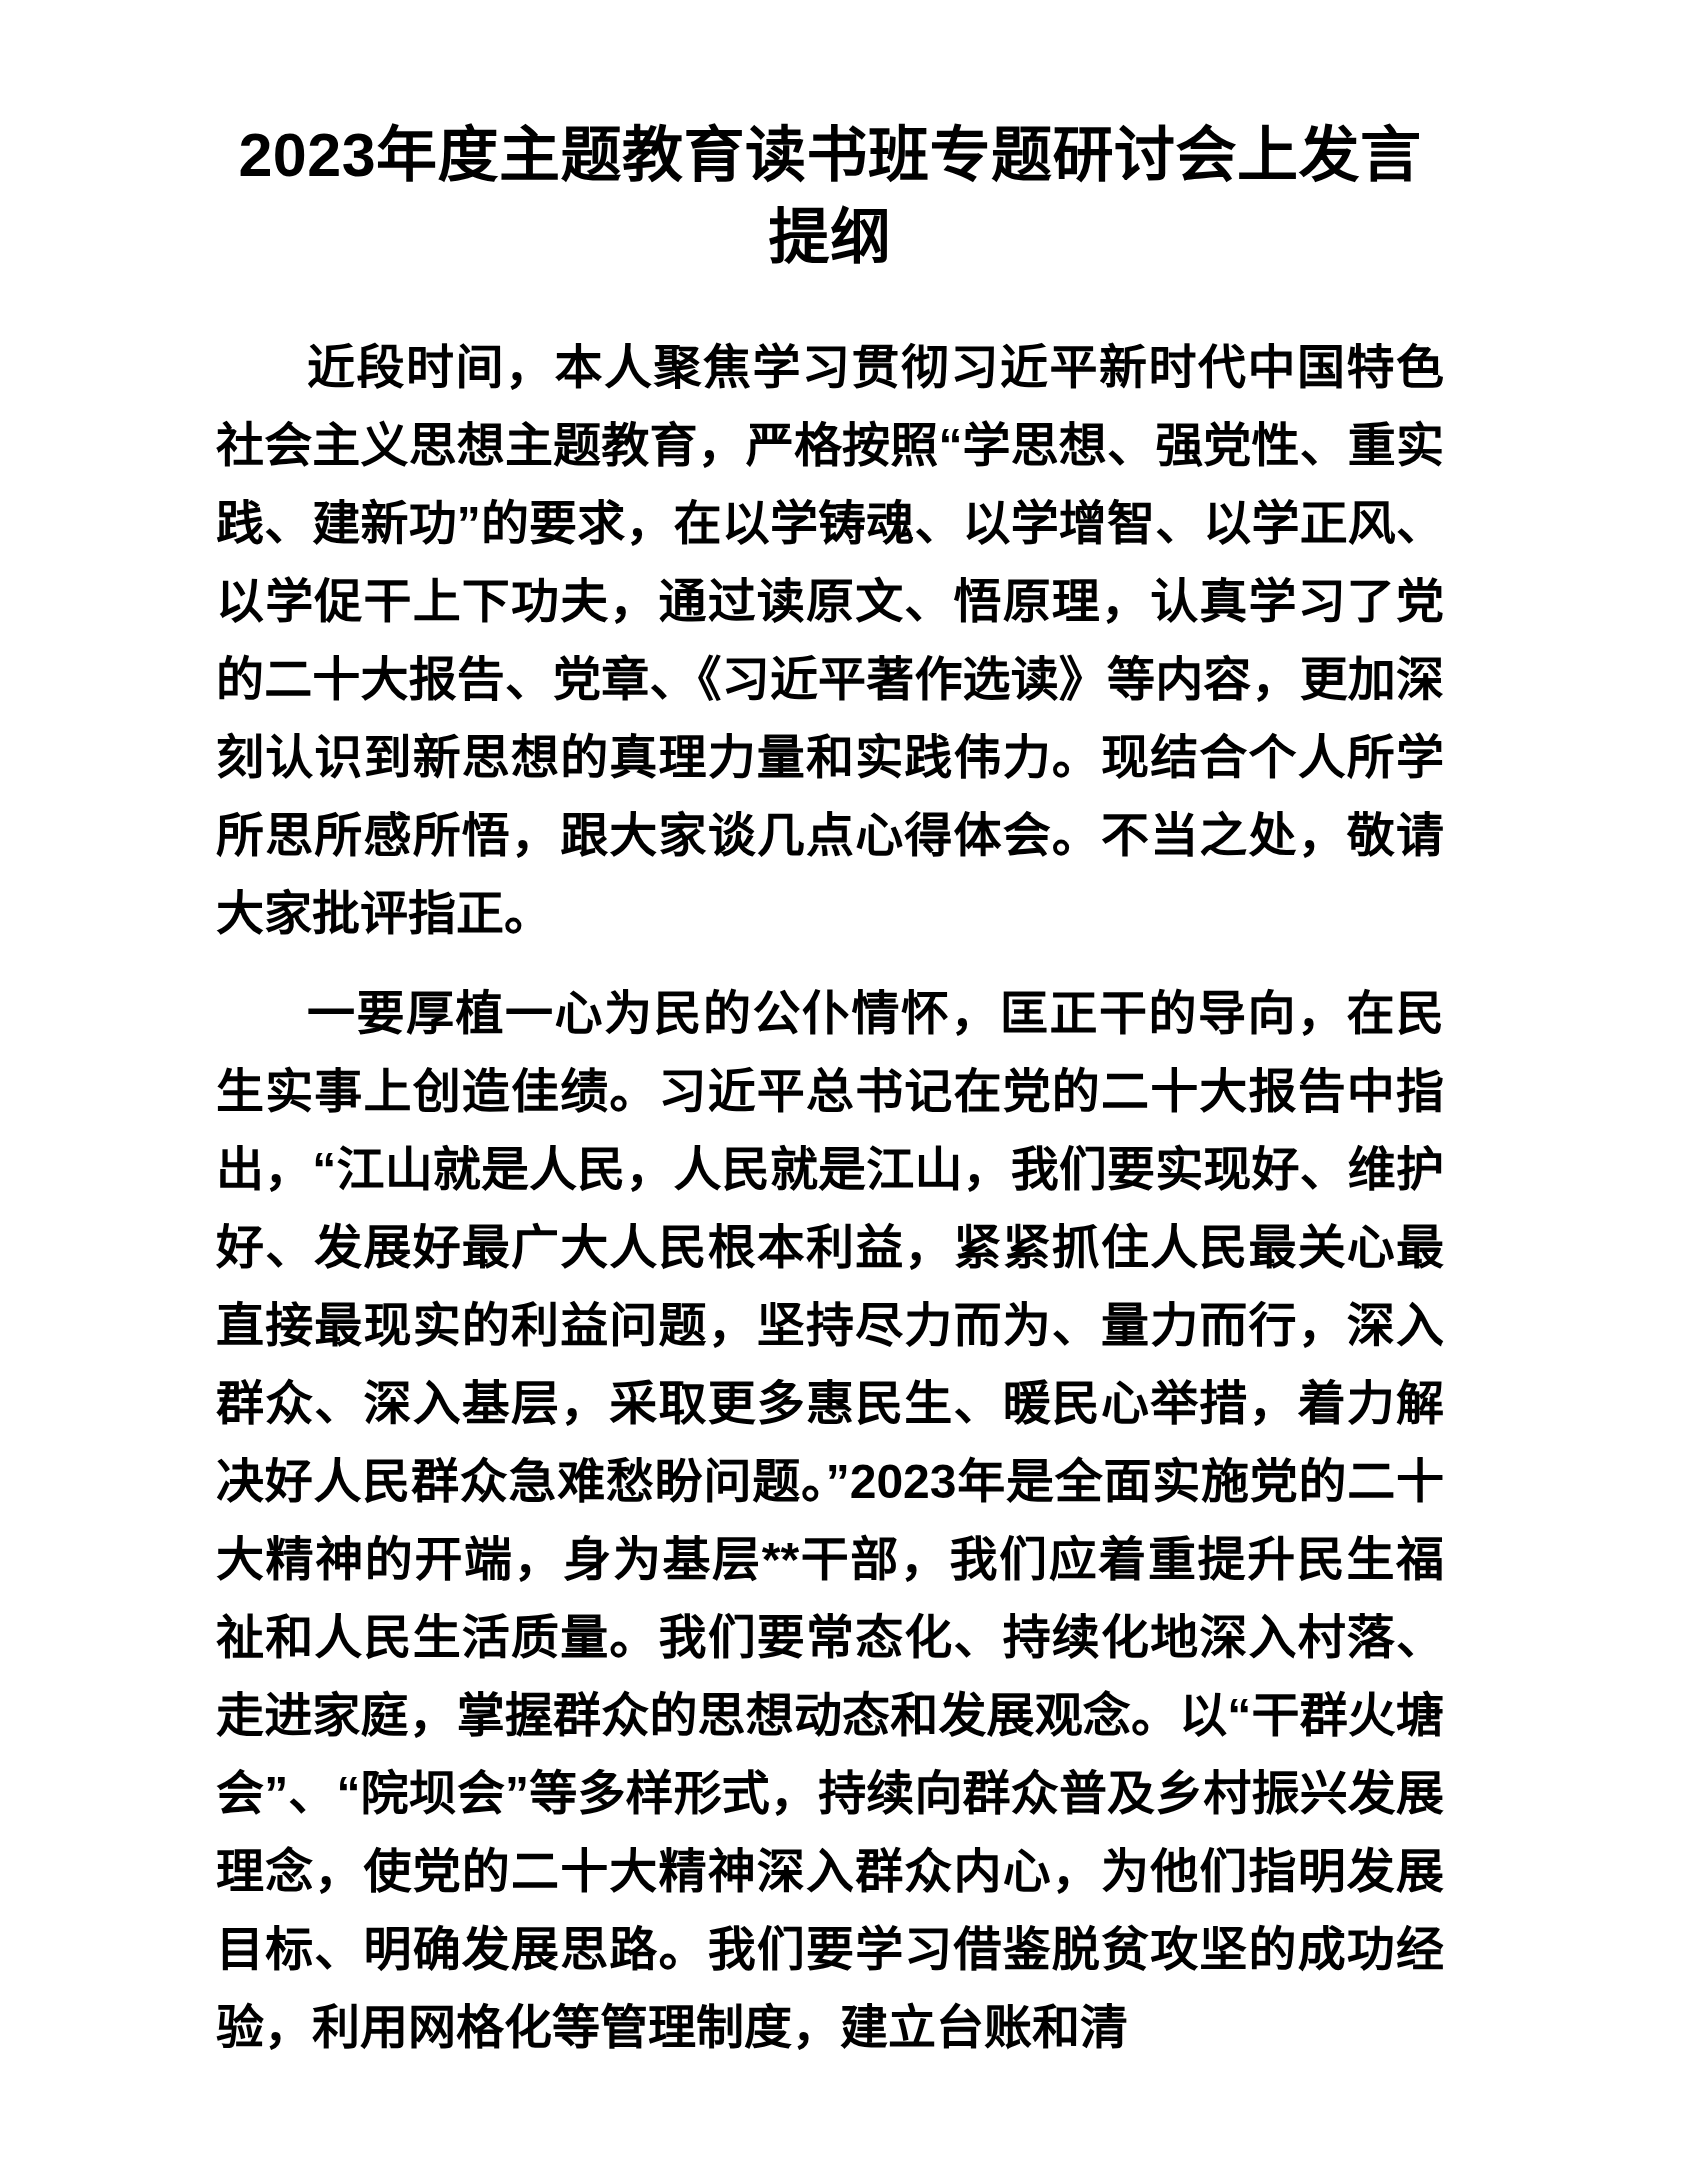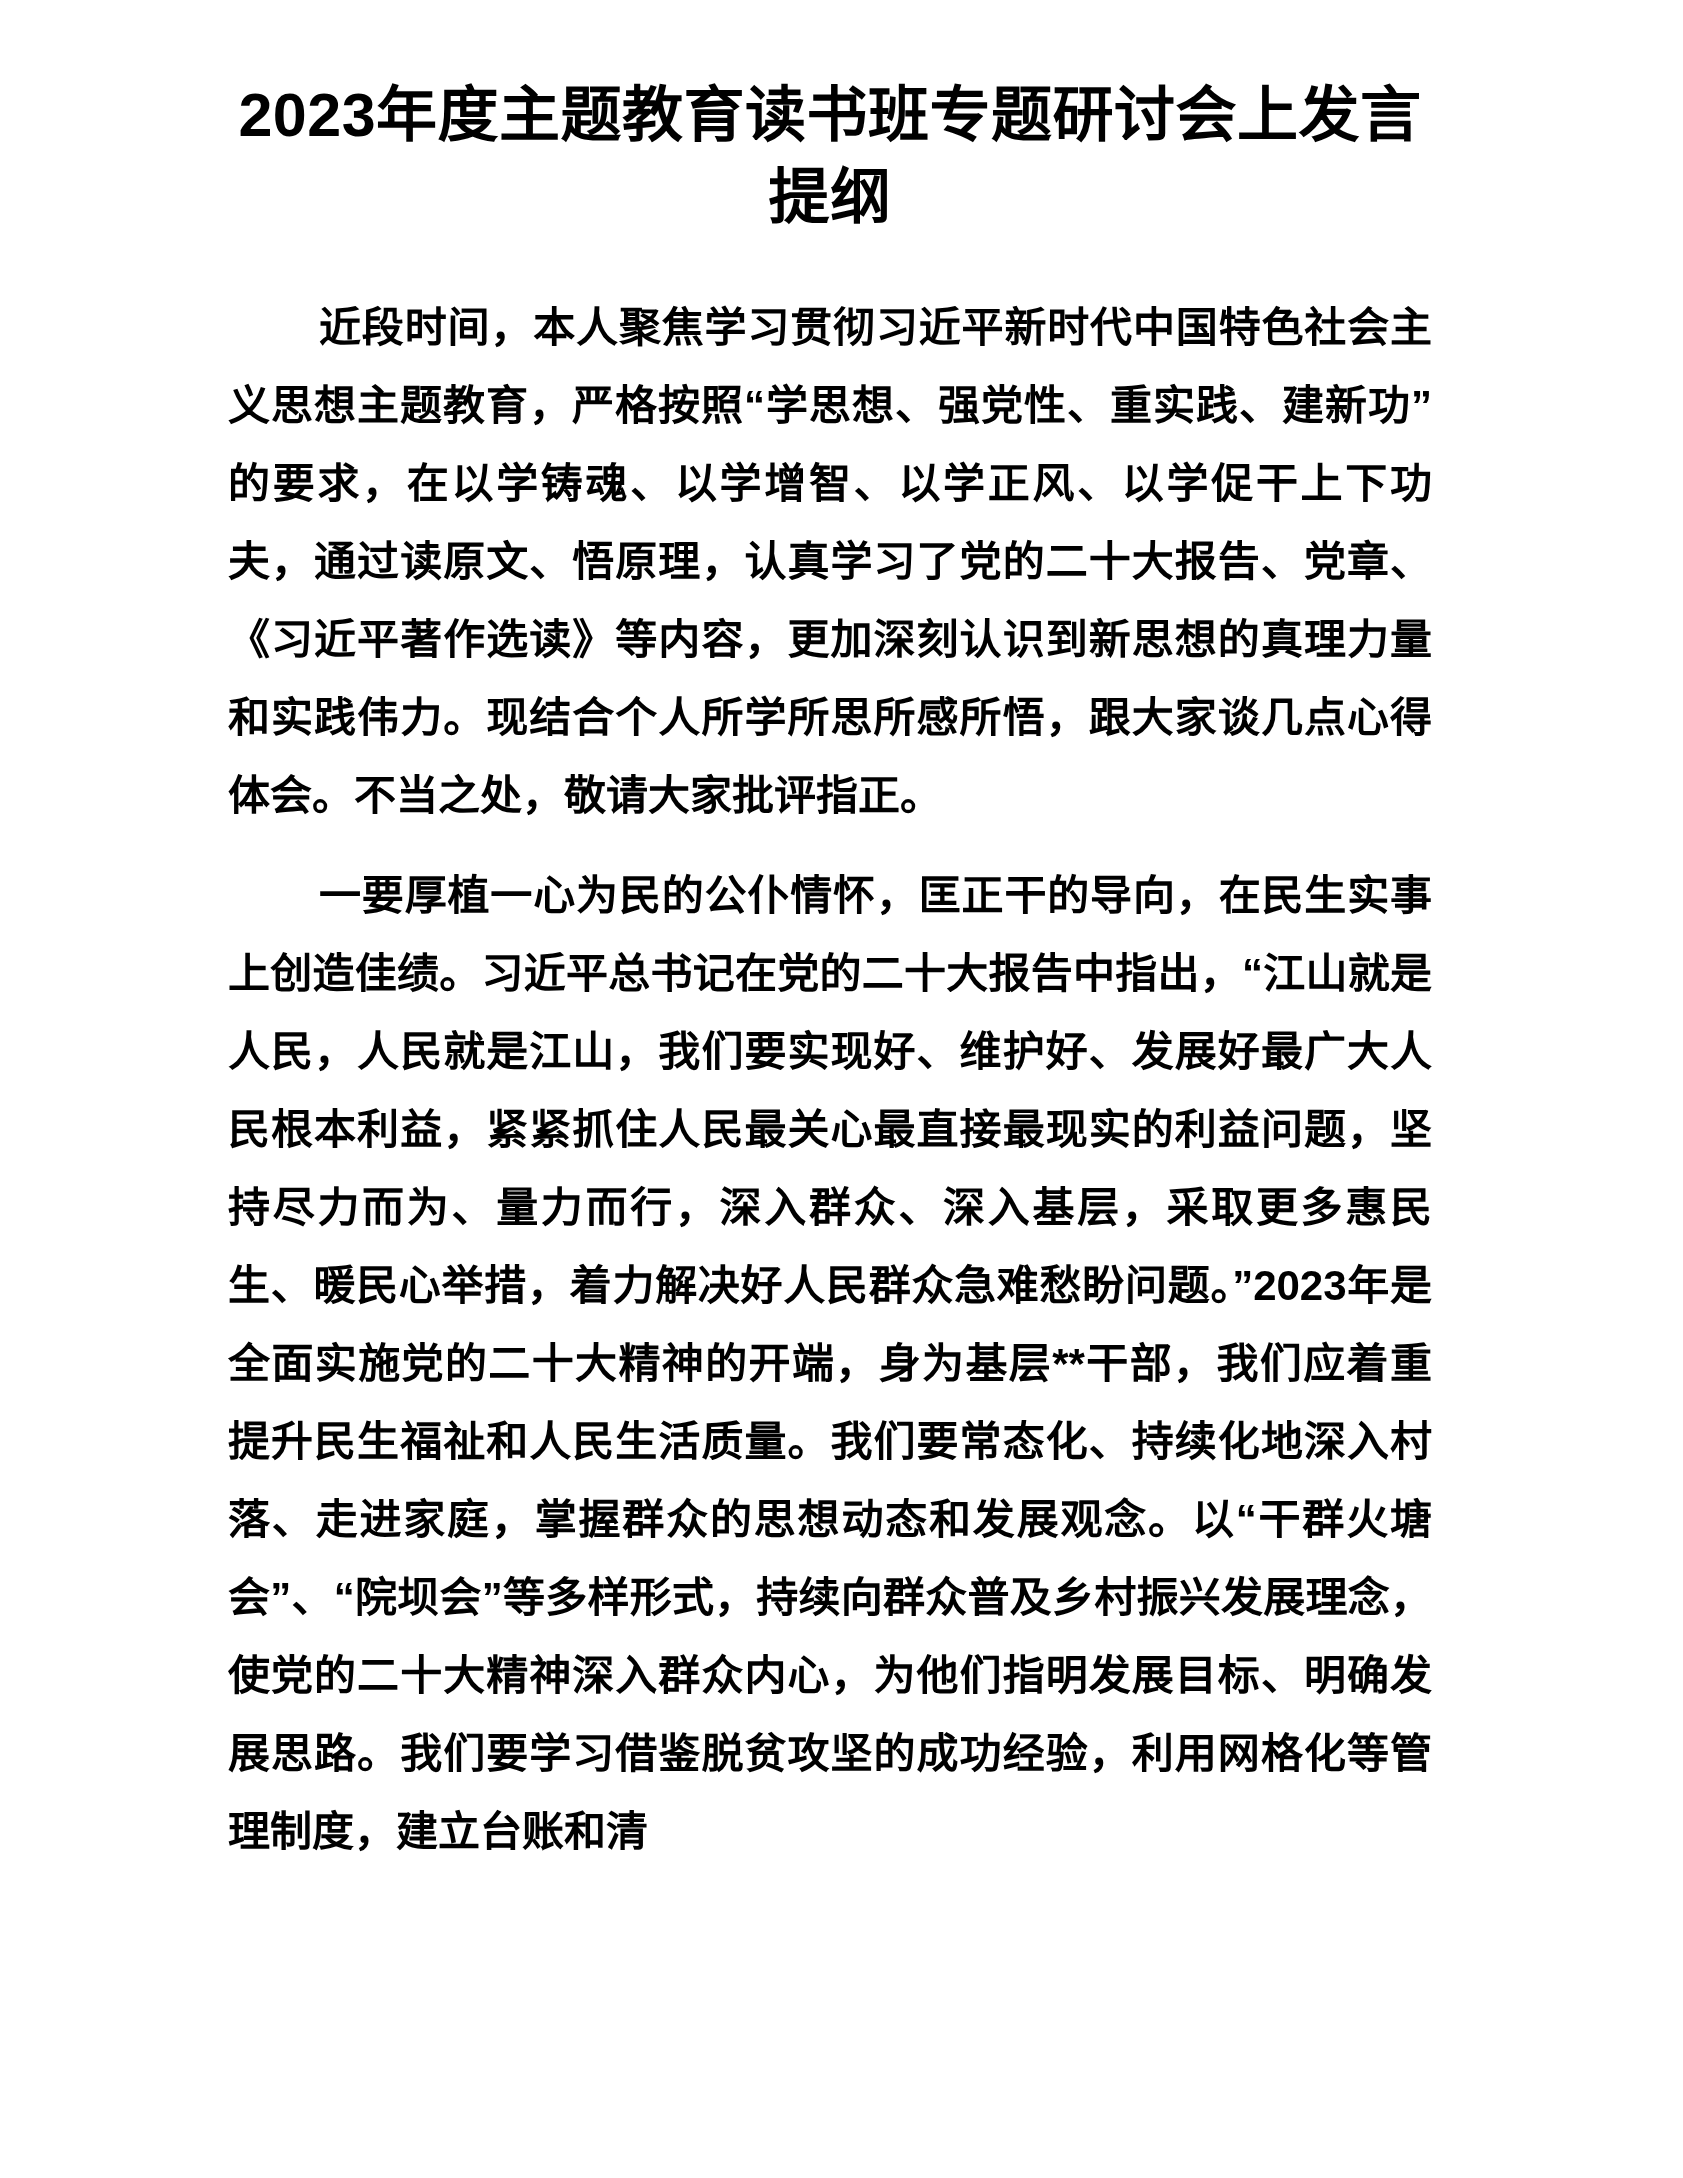--- a/index.html
+++ b/index.html
@@ -27,34 +27,34 @@
   }
 
   .doc-title {
     font-family: "Liberation Sans", "DejaVu Sans", sans-serif;
     font-weight: bold;
     font-size: 61px;
     line-height: 1.34;
     color: #000000;
     text-align: center;
     margin: 0;
-    padding-top: 75px;
+    padding-top: 115px;
     letter-spacing: 0.5px;
   }
 
   .body-para {
     font-family: "Liberation Sans", "DejaVu Sans", sans-serif;
     font-weight: bold;
-    font-size: 42px;
+    font-size: 48px;
     line-height: 78px;
     color: #000000;
     text-align: justify;
     text-justify: inter-ideograph;
     text-align-last: left;
-    margin: 12px;
+    margin: 0;
     text-indent: 91px;
     letter-spacing: 0px;
     word-break: break-all;
   }
 
   .para-gap-1 { margin-top: 51px; }
   .para-gap-2 { margin-top: 22px; }
 </style>
 </head>
 <body>

